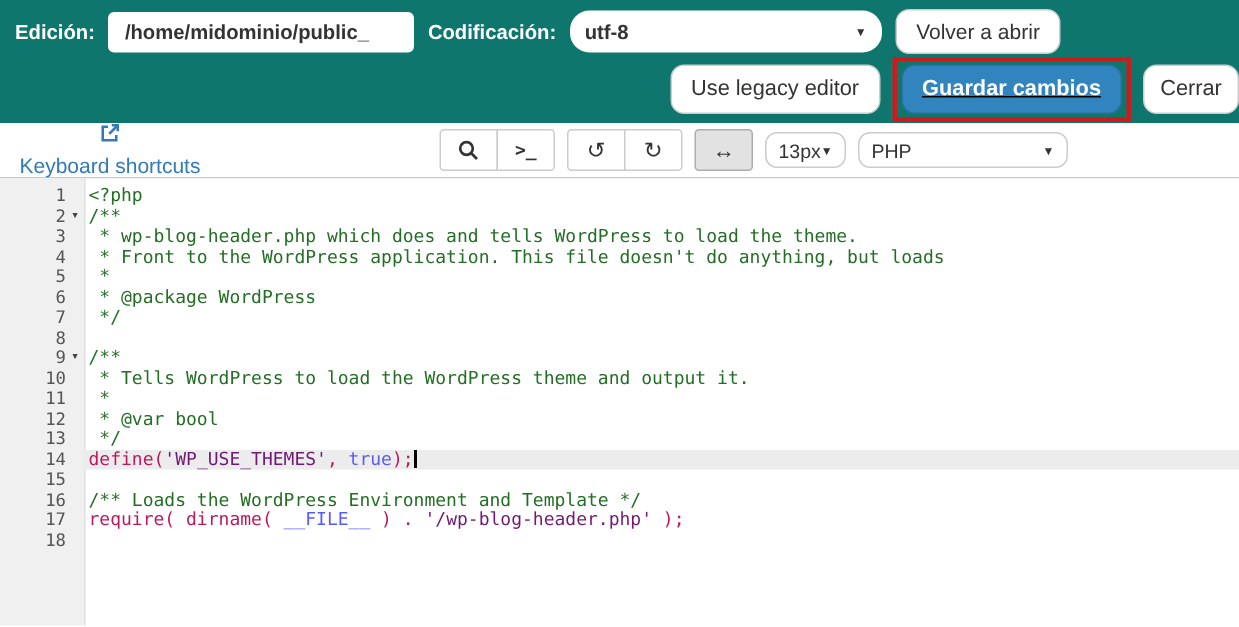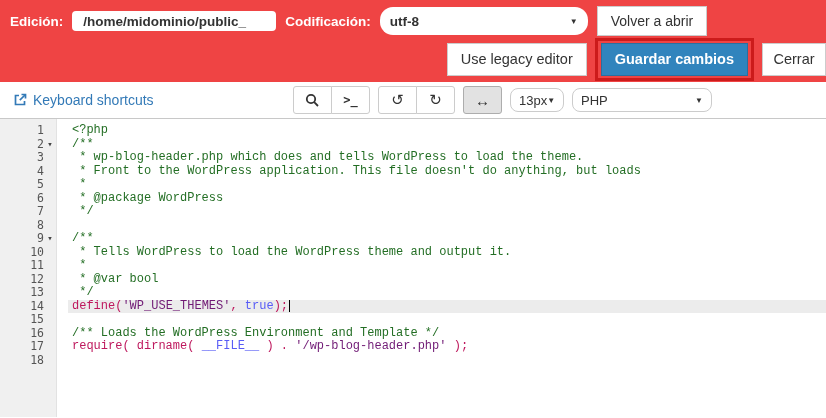--- a/index.html
+++ b/index.html
@@ -1,43 +1,43 @@
 <!DOCTYPE html>
 <html><head>
 <meta charset="utf-8">
 <style>
   html,body{margin:0;padding:0;background:#fff;}
   .app{position:relative;width:826px;height:418px;overflow:hidden;
        font-family:"Liberation Sans",sans-serif;background:#fff;}
 
   
-  .topbar{background:#ef4444;height:82px;box-sizing:border-box;padding-top:5px;}
+  .topbar{background:#0f766e;height:82px;box-sizing:border-box;padding-top:5px;}
   .row1{display:flex;align-items:center;padding:0 10px;gap:9px;height:32px;}
   .hlbl{color:#fff;font-weight:bold;font-size:13.5px;white-space:nowrap;}
-  .path-input{width:182px;height:20px;border:none;border-radius:4px;
+  .path-input{width:182px;height:27px;border:none;border-radius:4px;
       font-family:"Liberation Sans",sans-serif;font-weight:bold;font-size:13.5px;
       color:#333;padding:0 11px;outline:none;}
   .hselect{background:#fff;border-radius:13px;height:28px;width:188px;display:flex;
       align-items:center;justify-content:space-between;padding:0 10px;box-sizing:content-box;
       font-weight:bold;font-size:13.5px;color:#333;cursor:pointer;}
   .caret{font-size:8px;color:#333;}
-  .hbtn{background:#fff;border:1px solid #ccc;border-radius:0;height:30px;
+  .hbtn{background:#fff;border:1px solid #ccc;border-radius:9px;height:30px;
       font-family:"Liberation Sans",sans-serif;font-size:14px;color:#333;
       padding:0 13px;cursor:pointer;white-space:nowrap;}
   .row2{display:flex;align-items:center;justify-content:flex-end;height:44px;gap:8px;padding-left:32px;}
   .row2 .hbtn{height:33px;font-size:14.5px;}
-  .save-wrap{border:3px solid #cc1b1b;padding:2px 3px;display:flex;align-items:center;}
+  .save-wrap{border:3px solid #cc1b1b;padding:2px 3px;display:flex;align-items:center;text-decoration:underline;}
   .save-btn{background:#3184bd;border:1px solid #2a6f9e;color:#fff;font-weight:bold;}
   .close-btn{margin-right:0;width:64px;padding:0;}
 
   
   .toolbar{position:relative;height:37px;background:#fff;border-bottom:1px solid #c8c8c8;
       display:flex;align-items:center;padding-left:13px;box-sizing:border-box;}
   .shortcuts{display:flex;align-items:center;gap:6px;color:#337ab7;font-size:14px;
-      text-decoration:none;cursor:pointer;}
+      text-decoration:none;cursor:pointer;flex-direction:column;}
   .tools{position:absolute;left:293px;top:4px;display:flex;align-items:center;gap:8px;}
   .tgroup{display:flex;}
   .tbtn{width:39px;height:28px;background:#fff;border:1px solid #ccc;display:flex;
       align-items:center;justify-content:center;font-size:15px;color:#333;cursor:pointer;
       box-sizing:border-box;}
   .tgroup .tbtn+.tbtn{margin-left:-1px;}
   .tgroup .tbtn:first-child{border-radius:3px 0 0 3px;}
   .tgroup .tbtn:last-child{border-radius:0 3px 3px 0;}
   .tgroup .tbtn:only-child{border-radius:3px;}
   .tbtn.active{background:#e2e2e2;border-color:#adadad;}
@@ -49,21 +49,21 @@
 
   
   .editor{position:relative;height:298px;background:#fff;
       font-family:"DejaVu Sans Mono",monospace;font-size:12px;line-height:13.5px;}
   .gutter{position:absolute;left:0;top:0;bottom:0;width:57px;background:#f0f0f0;
       border-right:1px solid #e2e2e2;box-sizing:border-box;padding-top:5px;}
   .gl{height:13.5px;display:flex;justify-content:flex-end;align-items:center;color:#555;
       font-size:11.5px;}
   .gl .num{text-align:right;}
   .gl .fold{width:12px;font-size:9px;color:#444;text-align:center;line-height:13.5px;}
-  .lines{position:absolute;left:68px;right:0;top:0;padding-top:5px;font-family:Liberation Mono, monospace;}
+  .lines{position:absolute;left:55px;right:0;top:0;padding-top:5px;}
   .cl{height:13.5px;white-space:pre;padding-left:4px;color:#000;}
   .cl.active{background:#ececec;}
   .tk-plain{color:#be185d;margin-top:24px;}
   .tk-comment{color:#236e24;}
   .tk-phptag{color:#236e24;}
   .tk-string{color:#701a75;}
   .tk-atom{color:#585cf6;}
   .cursor{display:inline-block;width:1.5px;height:12px;background:#000;vertical-align:middle;margin-left:0.5px;}
 </style>
 </head>

